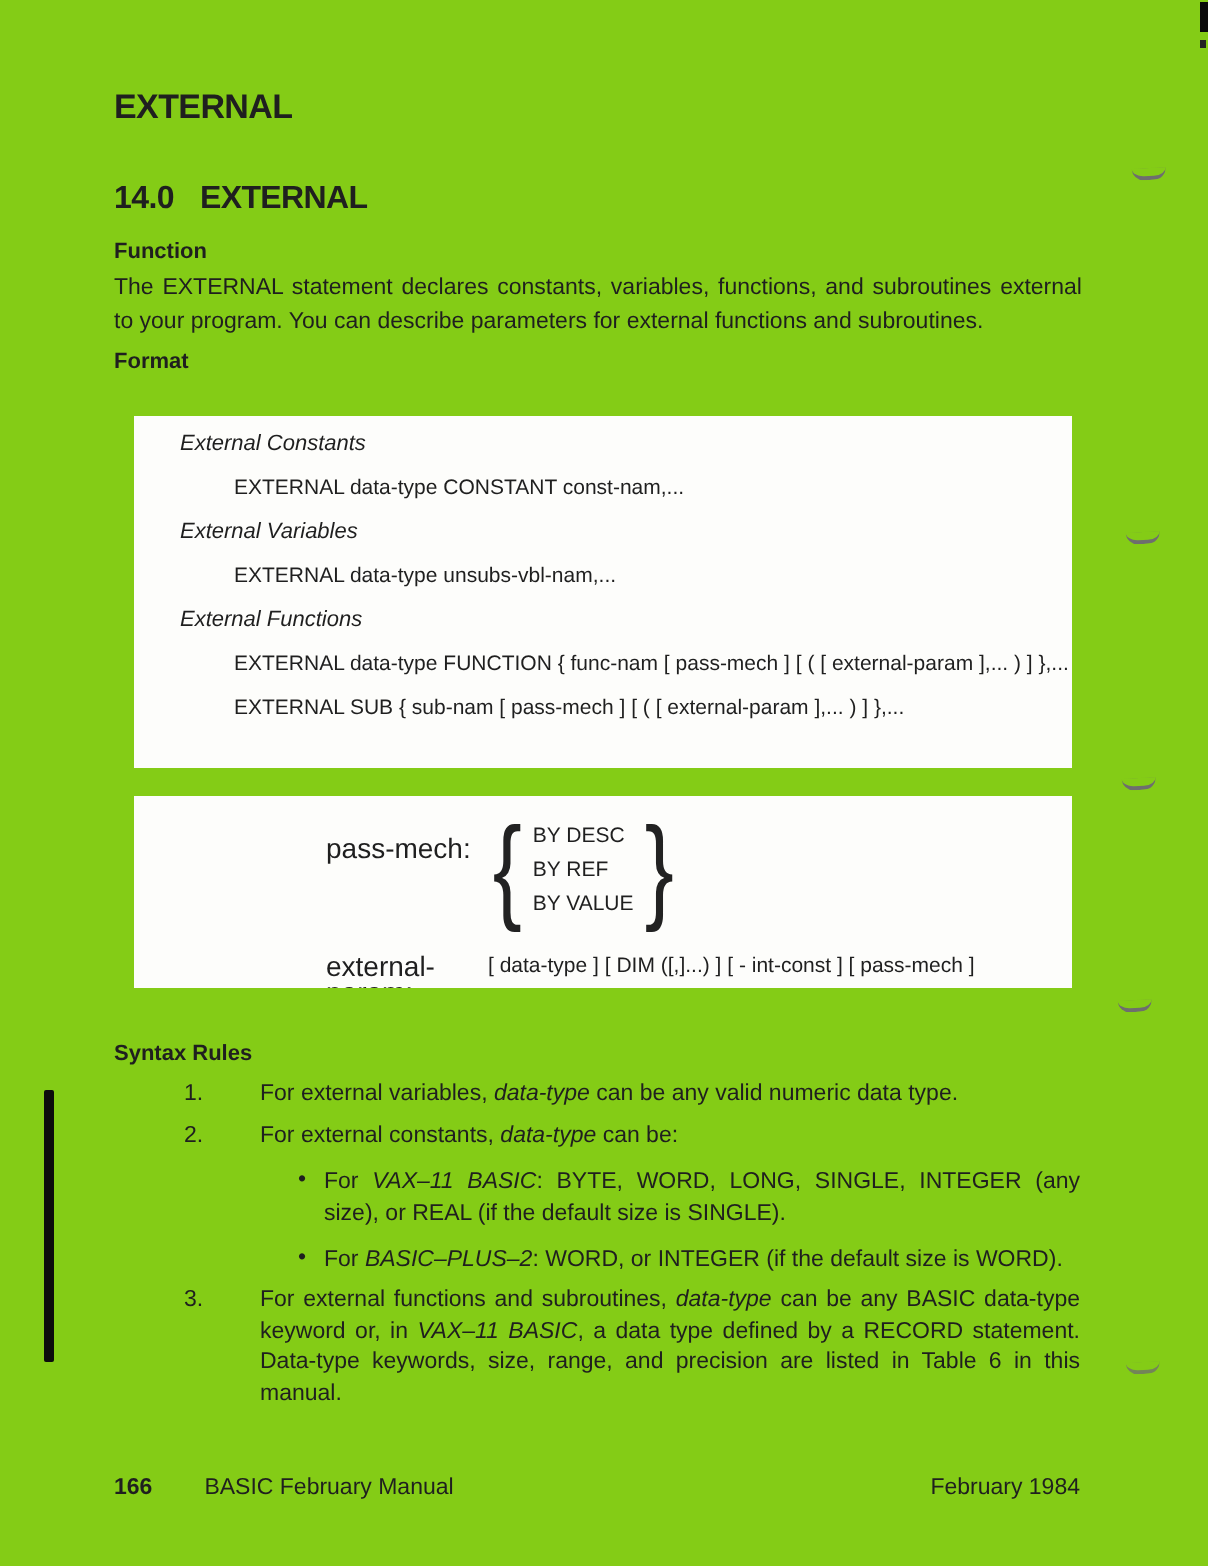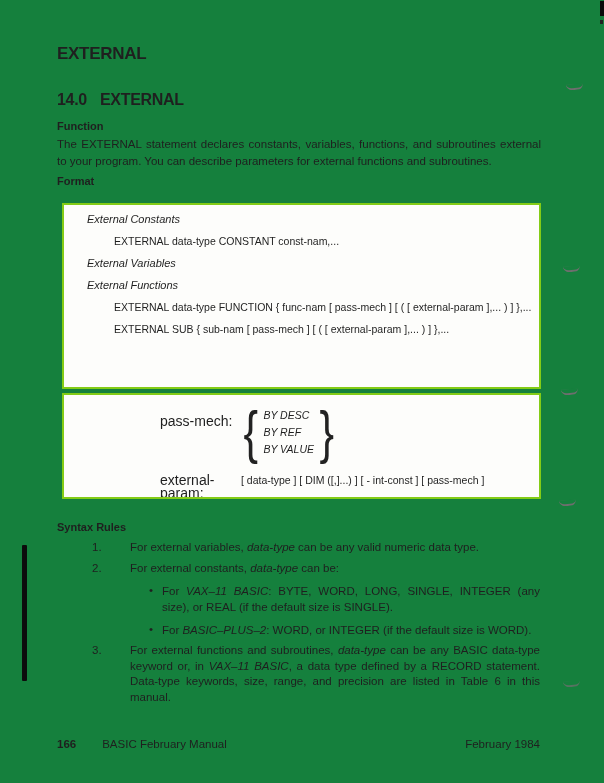--- a/index.html
+++ b/index.html
@@ -5,21 +5,21 @@
   * { margin: 0; padding: 0; box-sizing: border-box; }
   html, body { background: #e8e8e8; }
   body {
     width: 604px; height: 783px;
     font-family: "Liberation Sans", sans-serif;
     color: #1f1f1f;
   }
   .page {
     position: relative;
     width: 604px; height: 783px;
-    background: #15803d;
+    background: #84cc16;
     overflow: hidden;
   }
 
   
   .corner-mark {
     position: absolute; right: 0; top: 1px;
     width: 4px; height: 15px; background: #0a0a0a;
   }
   .corner-dot {
     position: absolute; right: 1px; top: 20px;
@@ -62,21 +62,21 @@
   .rules-head   { top: 521px; }
 
   .body-text {
     position: absolute; left: 57px; top: 136px; width: 484px;
     font-size: 11.5px; line-height: 16.5px; text-align: justify;
   }
 
   
   .syntax-box {
     position: absolute; left: 62px; width: 479px;
-    border: 2px solid #84cc16;
+    border: 5px solid #84cc16;
     background: #fdfdfb;
     overflow: hidden;
   }
   .box1 { top: 203px; height: 186px; padding: 7px 10px 0 23px; }
   .box2 { top: 393px; height: 106px; padding: 8px 10px 0 64px; }
 
   .fmt-label {
     font-style: italic; font-size: 11px; line-height: 14px;
     margin-bottom: 8px;
   }
@@ -92,21 +92,21 @@
     font-size: 14px; line-height: 13px; padding-top: 12px; margin-left: 32px;
   }
   .def-row.second .def-label { padding-top: 0; }
   .def-value { font-size: 10.5px; line-height: 13px; white-space: nowrap; }
   .brace-group { display: flex; align-items: center; }
   .brace {
     font-size: 58px; line-height: 58px; font-weight: 400;
     transform: scaleX(0.75); color: #222;
   }
   .options { display: flex; flex-direction: column; padding: 0 3px; }
-  .options span { font-size: 10.5px; line-height: 17px; white-space: nowrap; font-style: italic; }
+  .options span { font-size: 10.5px; line-height: 17px; white-space: nowrap; }
 
   
   .rules {
     position: absolute; left: 92px; top: 540px; width: 448px;
     font-size: 11.5px; line-height: 15.5px;
   }
   .rule { display: flex; margin-bottom: 5px; }
   .rule-num { width: 22px; flex-shrink: 0; }
   .rule-body { flex: 1; text-align: justify; margin-left: 16px; }
   .bullet-row { display: flex; margin: 7px 0 0 19px; }
@@ -145,20 +145,21 @@
   <div class="subhead function-head">Function</div>
 
   <p class="body-text">The EXTERNAL statement declares constants, variables, functions, and subroutines external to your program. You can describe parameters for external functions and subroutines.</p>
 
   <div class="subhead format-head">Format</div>
 
   <div class="syntax-box box1">
     <div class="fmt-label">External Constants</div>
     <div class="fmt-syntax">EXTERNAL data-type CONSTANT const-nam,...</div>
     <div class="fmt-label">External Variables</div>
+    <div class="fmt-syntax">EXTERNAL data-type unsubs-vbl-nam,...</div>
     <div class="fmt-label">External Functions</div>
     <div class="fmt-syntax">EXTERNAL data-type FUNCTION { func-nam [ pass-mech ] [ ( [ external-param ],... ) ] },...</div>
     <div class="fmt-syntax">EXTERNAL SUB { sub-nam [ pass-mech ] [ ( [ external-param ],... ) ] },...</div>
   </div>
 
   <div class="syntax-box box2">
     <div class="def-row">
       <div class="def-label">pass-mech:</div>
       <div class="brace-group">
         <span class="brace">{</span>

